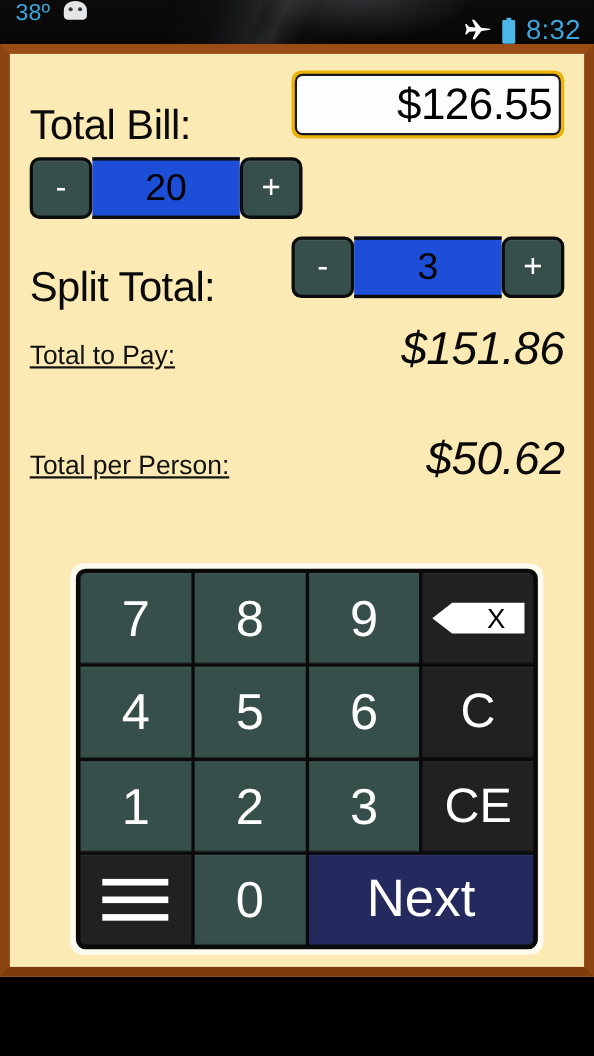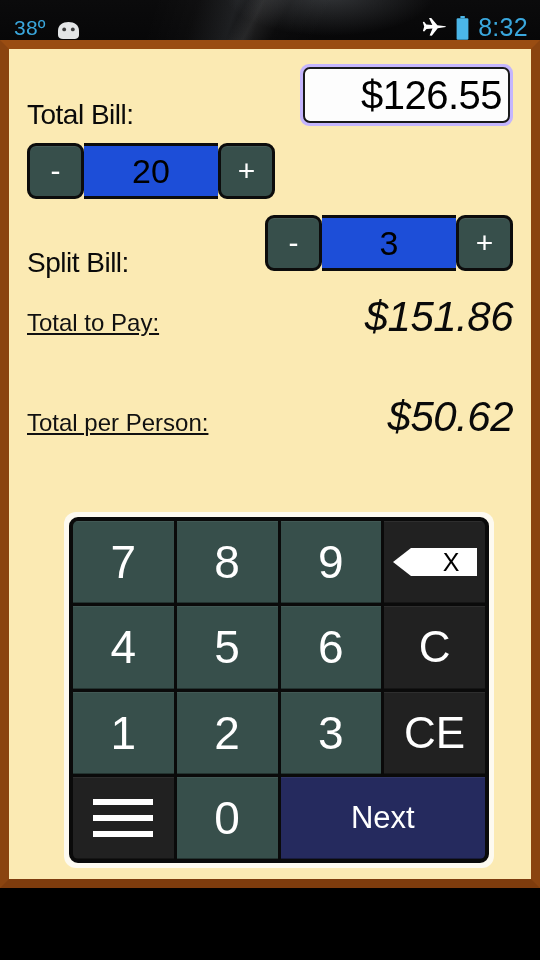--- a/index.html
+++ b/index.html
@@ -27,21 +27,21 @@
       radial-gradient(ellipse 150px 60px at 330px -6px, rgba(190,200,210,0.22), rgba(255,255,255,0) 70%),
       linear-gradient(#0b0b0c, #070708);
     overflow: hidden;
   }
   .sb-left {
     position: absolute;
     left: 14px;
     top: 0;
     height: 40px;
     display: flex;
-    align-items: flex-end;
+    align-items: flex-start;
     gap: 9px;
   }
   .sb-right {
     position: absolute;
     right: 12px;
     top: 3px;
     height: 49px;
     display: flex;
     align-items: center;
     gap: 9px;
@@ -81,32 +81,32 @@
 
   
   .row {
     display: flex;
     align-items: center;
     justify-content: space-between;
     height: 72px;
   }
   .row.first { height: 80px; margin-top: 6px; }
   .row-label {
-    font-size: 28px;
+    font-size: 38px;
     color: #0a0a0a;
     letter-spacing: -0.5px;
     white-space: nowrap;
     margin-top: 39px;
   }
 
   
   .bill-field {
-    width: 213px;
-    box-sizing: border-box;
-    background: #c4b5fd;
+    width: 248px;
+    box-sizing: border-box;
+    background: #eab308;
     border-radius: 9px;
     padding: 3px;
   }
   .bill-field-inner {
     background: #fdfdfd;
     border: 2px solid #1a1a1a;
     border-radius: 7px;
     height: 56px;
     display: flex;
     align-items: center;
@@ -217,21 +217,21 @@
                 inset 0 -1px 0 rgba(0,0,0,0.35);
     user-select: none;
   }
   .key.dark {
     background: #212121;
     font-size: 44px;
   }
   .key.next {
     grid-column: span 2;
     background: #252a5e;
-    font-size: 31px;
+    font-size: 48px;
   }
   .backspace-icon { width: 84px; height: 34px; display: block; }
   .menu-icon { width: 66px; height: 46px; display: block; }
 </style>
 </head>
 <body>
 
 <div class="statusbar">
   <div class="sb-left">
     <span class="sb-temp">38º</span>
@@ -275,21 +275,21 @@
       <div class="stepper">
         <div class="step-btn">-</div>
         <div class="step-field">
           <span class="step-value">20</span>
         </div>
         <div class="step-btn">+</div>
       </div>
     </div>
 
     <div class="row">
-      <span class="row-label">Split Bill:</span>
+      <span class="row-label">Split Total:</span>
       <div class="stepper">
         <div class="step-btn">-</div>
         <div class="step-field">
           <span class="step-value">3</span>
         </div>
         <div class="step-btn">+</div>
       </div>
     </div>
 
     <div class="results">

